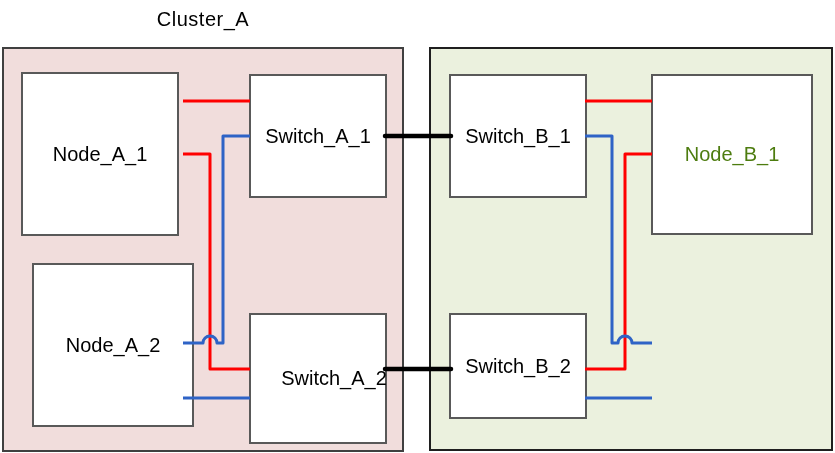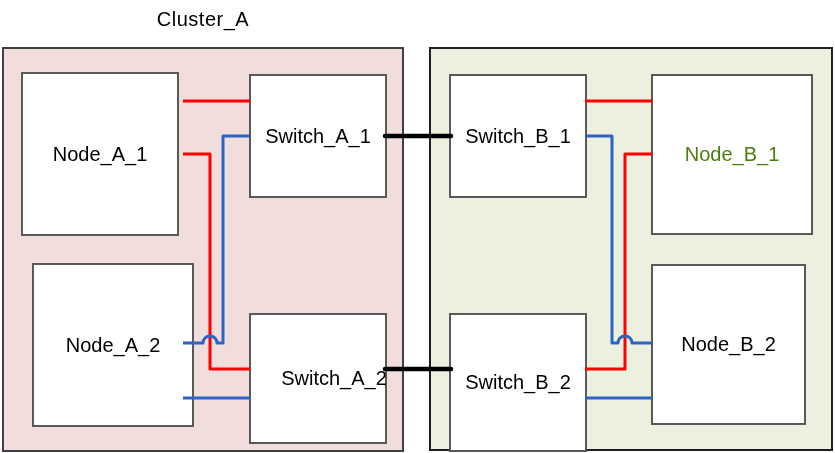--- a/index.html
+++ b/index.html
@@ -38,21 +38,21 @@
     justify-content: center;
     font-size: 20px;
     color: #000000;
     white-space: nowrap;
   }
   .node-a-1   { left: 21px;  top: 72px;  width: 158px; height: 164px; }
   .node-a-2   { left: 21px;  top: 263px; width: 162px; height: 164px; margin-left: 11px; }
   .switch-a-1 { left: 249px; top: 74px;  width: 138px; height: 124px; }
   .switch-a-2 { left: 249px; top: 313px; width: 138px; height: 131px; padding-left: 32px; }
   .switch-b-1 { left: 449px; top: 74px;  width: 138px; height: 124px; }
-  .switch-b-2 { left: 449px; top: 313px; width: 138px; height: 139px; }
+  .switch-b-2 { left: 449px; top: 313px; width: 138px; height: 106px; }
   .node-b-1   { left: 651px; top: 74px;  width: 162px; height: 161px; }
   .node-b-2   { left: 651px; top: 264px; width: 155px; height: 161px; }
   .wires {
     position: absolute;
     left: 0; top: 0;
     width: 835px; height: 453px;
     pointer-events: none;
   }
 </style>
 </head>
@@ -80,23 +80,20 @@
 
   <div class="box switch-b-1" style="border-color: rgb(89, 89, 89); background: rgb(255, 255, 255); color: rgb(0, 0, 0);">
     <span>Switch_B_1</span>
   </div>
   <div class="box switch-b-2" style="border-color: rgb(89, 89, 89); background: rgb(255, 255, 255); color: rgb(0, 0, 0);">
     <span>Switch_B_2</span>
   </div>
   <div class="box node-b-1" style="border-color: rgb(89, 89, 89); background: rgb(255, 255, 255); color: #4d7c0f;">
     <span>Node_B_1</span>
   </div>
-  <div class="box node-b-2" style="border-color: rgb(89, 89, 89); background: rgb(255, 255, 255); color: rgb(0, 0, 0);">
-    <span>Node_B_2</span>
-  </div>
 
   <svg id="wires" class="wires" viewBox="0 0 835 453">
       <path d="M 183 101 H 250" fill="none" stroke="#FF0000" stroke-width="3" stroke-linejoin="round" stroke-linecap="butt"></path>
       <path d="M 183 154 H 210 V 369 H 250" fill="none" stroke="#FF0000" stroke-width="3" stroke-linejoin="round" stroke-linecap="butt"></path>
       <path d="M 250 136 H 223 V 343 H 217 A 7 7 0 0 0 203 343 H 183" fill="none" stroke="#2E63C6" stroke-width="3" stroke-linejoin="round" stroke-linecap="butt"></path>
       <path d="M 183 398 H 250" fill="none" stroke="#2E63C6" stroke-width="3" stroke-linejoin="round" stroke-linecap="butt"></path>
       <path d="M 385 136 H 451" fill="none" stroke="#000000" stroke-width="4.5" stroke-linejoin="round" stroke-linecap="round"></path>
       <path d="M 385 369 H 451" fill="none" stroke="#000000" stroke-width="4.5" stroke-linejoin="round" stroke-linecap="round"></path>
       <path d="M 585 101 H 652" fill="none" stroke="#FF0000" stroke-width="3" stroke-linejoin="round" stroke-linecap="butt"></path>
       <path d="M 652 154 H 625 V 369 H 585" fill="none" stroke="#FF0000" stroke-width="3" stroke-linejoin="round" stroke-linecap="butt"></path>

